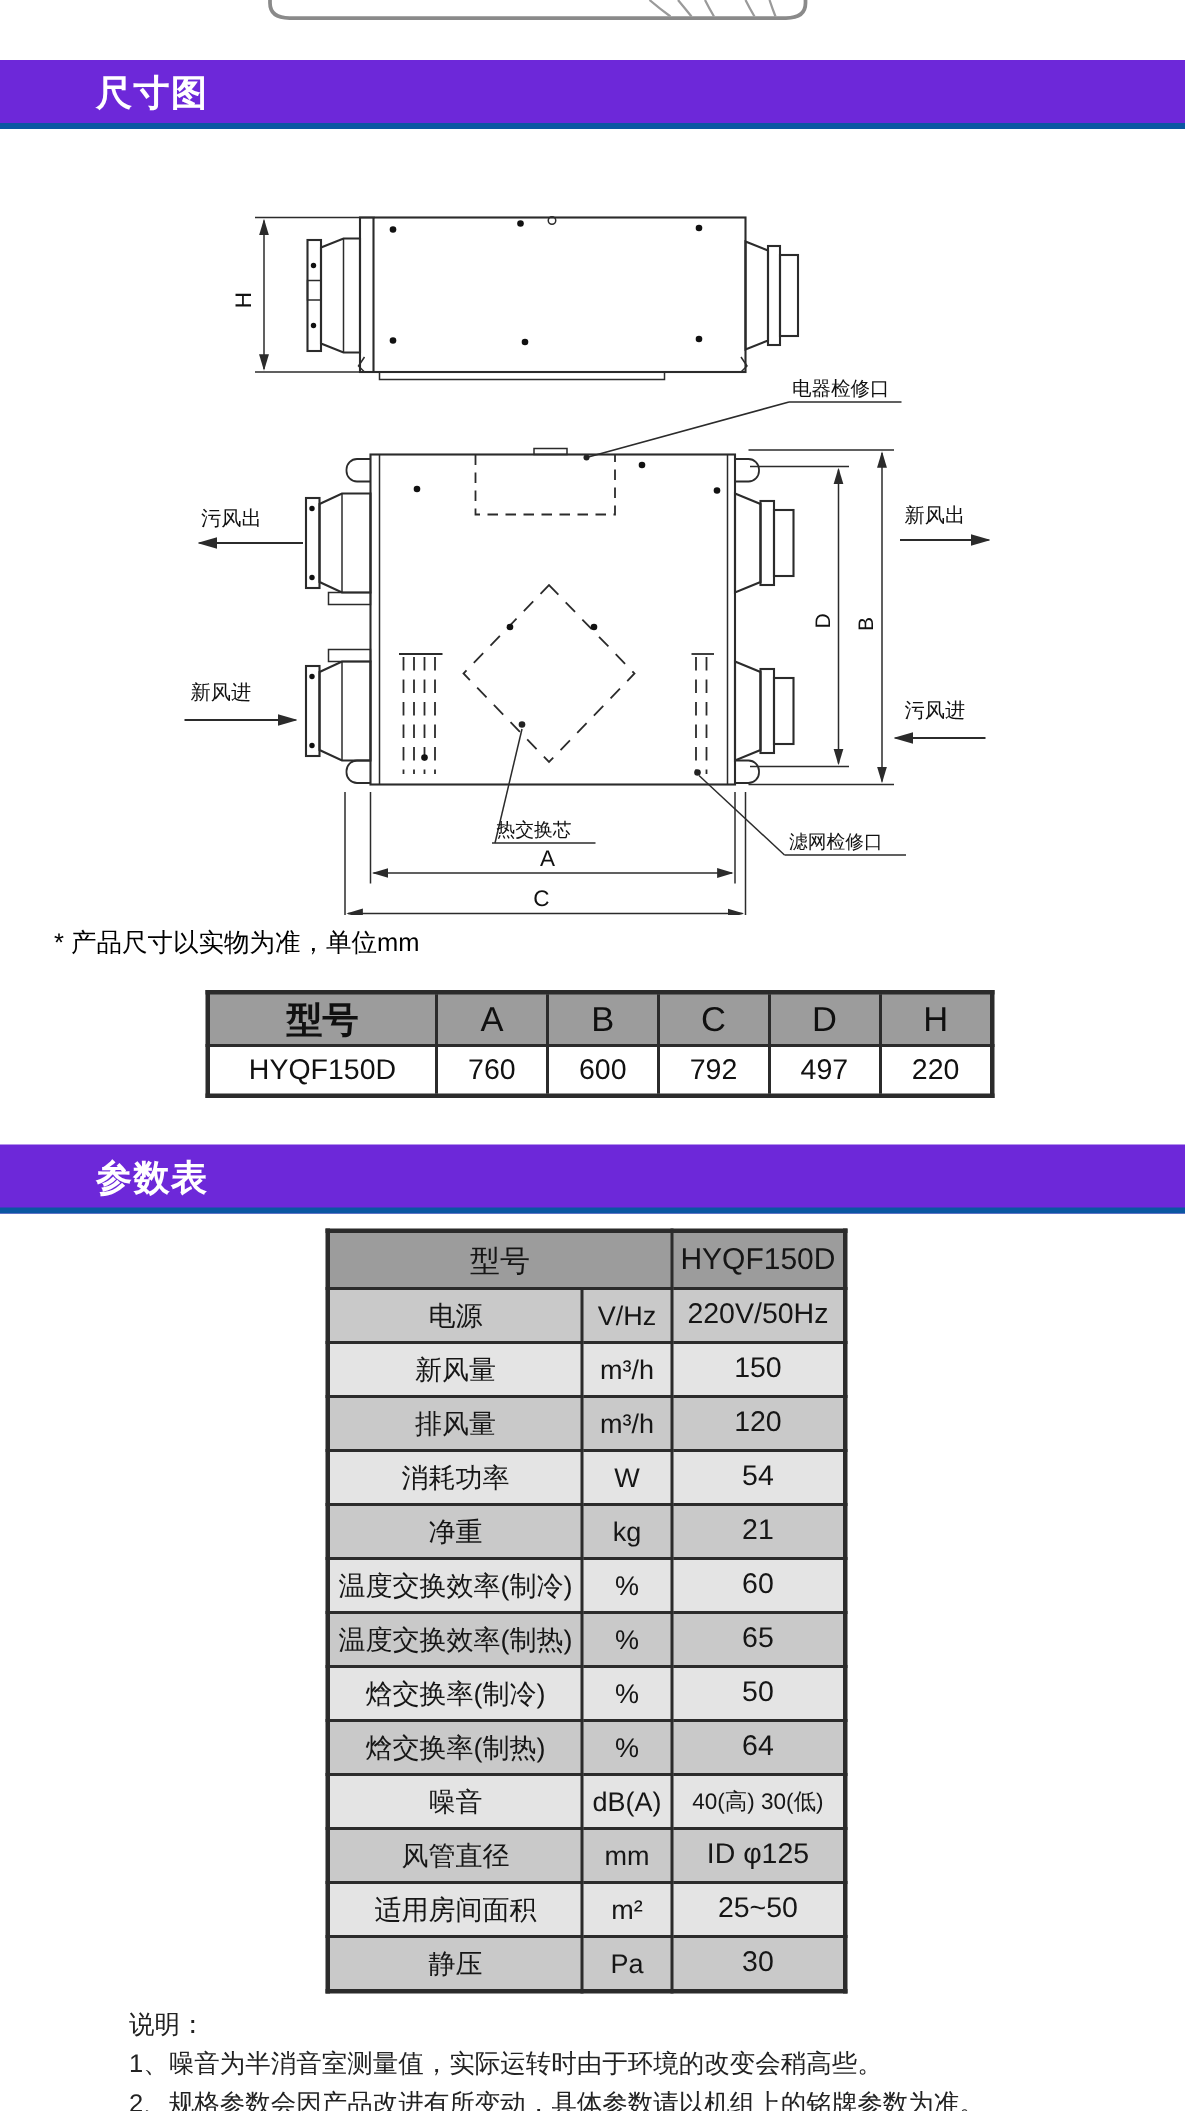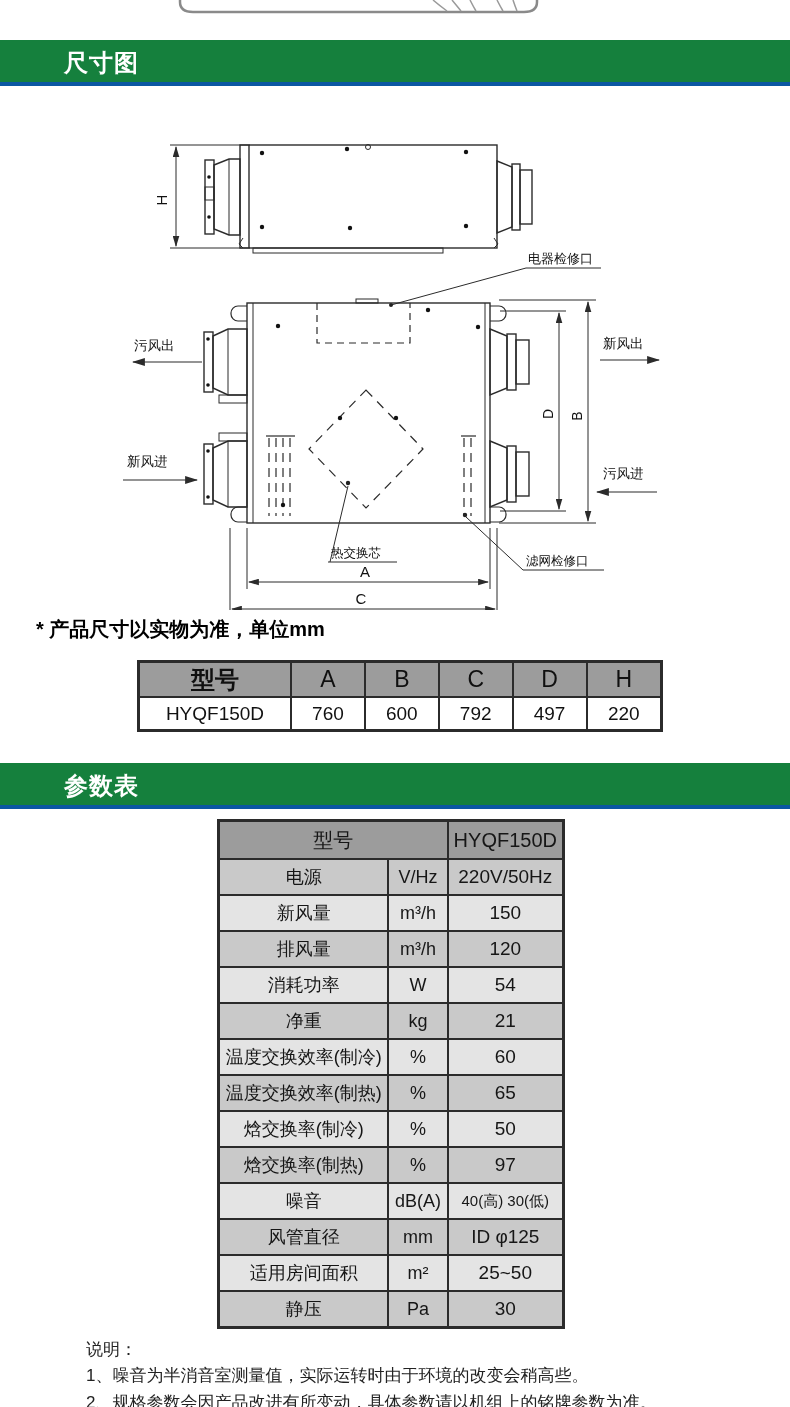--- a/index.html
+++ b/index.html
@@ -1,31 +1,31 @@
 <!DOCTYPE html>
 <html><head>
 <meta charset="utf-8">
 <style>
   html,body{margin:0;padding:0;background:#ffffff;}
   body{width:790px;font-family:"Liberation Sans","DejaVu Sans",sans-serif;color:#111;}
   .page{width:790px;overflow:hidden;background:#fff;}
 
   
-  .section-bar{height:46px;line-height:46px;background:#15803d;border-bottom:4px solid #0b57a2;
+  .section-bar{height:46px;line-height:46px;background:#6d28d9;border-bottom:4px solid #0b57a2;
     color:#fff;font-size:24px;font-weight:700;padding-left:64px;box-sizing:border-box;letter-spacing:1px;}
 
   
   .top-frag{display:block;}
 
   
   .diagram-svg{display:block;}
   .diagram-svg text{fill:#111;}
 
   
-  .dim-note{font-size:20px;font-weight:700;color:#000;padding-left:36px;margin-top:2px;height:34px;line-height:34px;}
+  .dim-note{font-size:17px;font-weight:400;color:#000;padding-left:36px;margin-top:2px;height:34px;line-height:34px;}
 
   
   table{border-collapse:collapse;}
   .dim-table{margin:14px 0 0 137px;width:526px;border:3px solid #2b2b2b;}
   .dim-table th,.dim-table td{border:2px solid #2b2b2b;text-align:center;padding:0;}
   .dim-table th{background:#9c9c9c;height:33px;font-size:23px;font-weight:400;color:#101010;}
   .dim-table th.model-h{font-weight:700;font-size:24px;width:150px;}
   .dim-table td{height:31px;font-size:19px;background:#fff;}
 
   
@@ -298,21 +298,21 @@
         <td class="val">65</td>
       </tr>
       <tr class="r-light">
         <td class="lab">焓交换率(制冷)</td>
         <td class="unit">%</td>
         <td class="val">50</td>
       </tr>
       <tr class="r-gray">
         <td class="lab">焓交换率(制热)</td>
         <td class="unit">%</td>
-        <td class="val">97</td>
+        <td class="val">64</td>
       </tr>
       <tr class="r-light">
         <td class="lab">噪音</td>
         <td class="unit">dB(A)</td>
         <td class="val">40(高) 30(低)</td>
       </tr>
       <tr class="r-gray">
         <td class="lab">风管直径</td>
         <td class="unit">mm</td>
         <td class="val">ID φ125</td>

